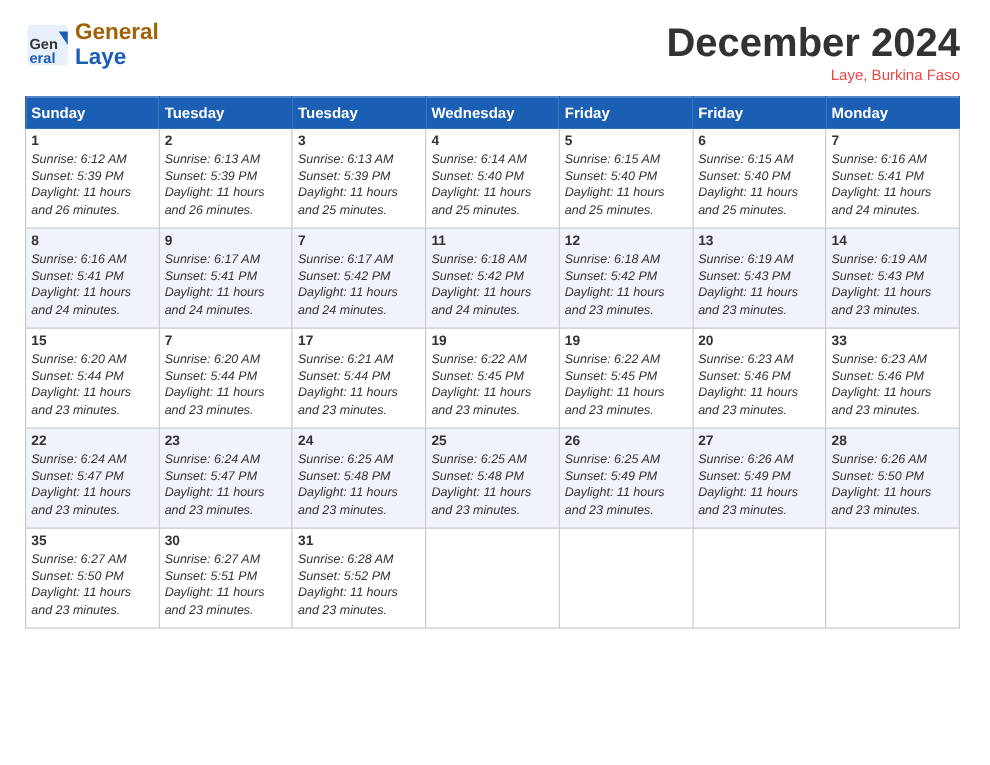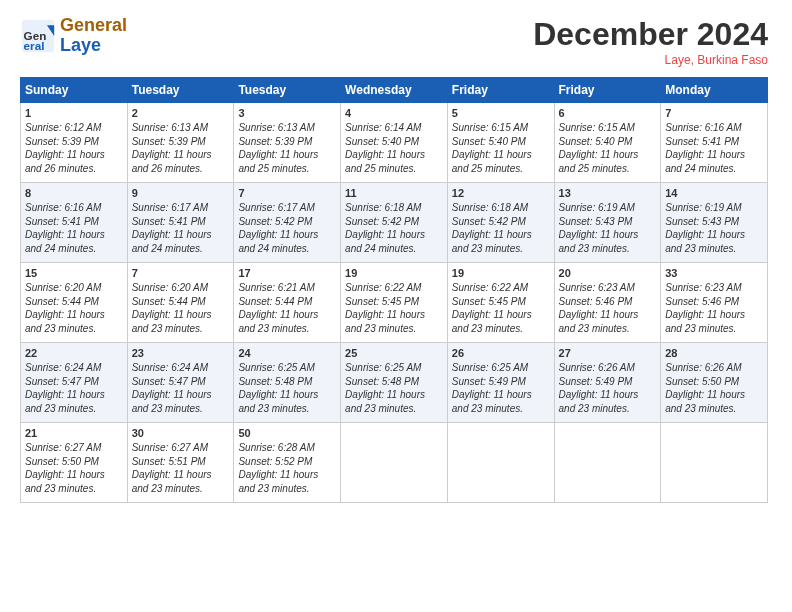--- a/index.html
+++ b/index.html
@@ -248,29 +248,29 @@
             <span class="day-number">27</span>
             <div class="cell-text">Sunrise: 6:26 AM<br>Sunset: 5:49 PM<br>Daylight: 11 hours and 23 minutes.</div>
           </td>
           <td>
             <span class="day-number">28</span>
             <div class="cell-text">Sunrise: 6:26 AM<br>Sunset: 5:50 PM<br>Daylight: 11 hours and 23 minutes.</div>
           </td>
         </tr>
         <tr>
           <td>
-            <span class="day-number">21</span>
+            <span class="day-number">35</span>
             <div class="cell-text">Sunrise: 6:27 AM<br>Sunset: 5:50 PM<br>Daylight: 11 hours and 23 minutes.</div>
           </td>
           <td>
             <span class="day-number">30</span>
             <div class="cell-text">Sunrise: 6:27 AM<br>Sunset: 5:51 PM<br>Daylight: 11 hours and 23 minutes.</div>
           </td>
           <td>
-            <span class="day-number">50</span>
+            <span class="day-number">31</span>
             <div class="cell-text">Sunrise: 6:28 AM<br>Sunset: 5:52 PM<br>Daylight: 11 hours and 23 minutes.</div>
           </td>
           <td class="empty-cell"></td>
           <td class="empty-cell"></td>
           <td class="empty-cell"></td>
           <td class="empty-cell"></td>
         </tr>
       </tbody>
   </table>
 </div>

